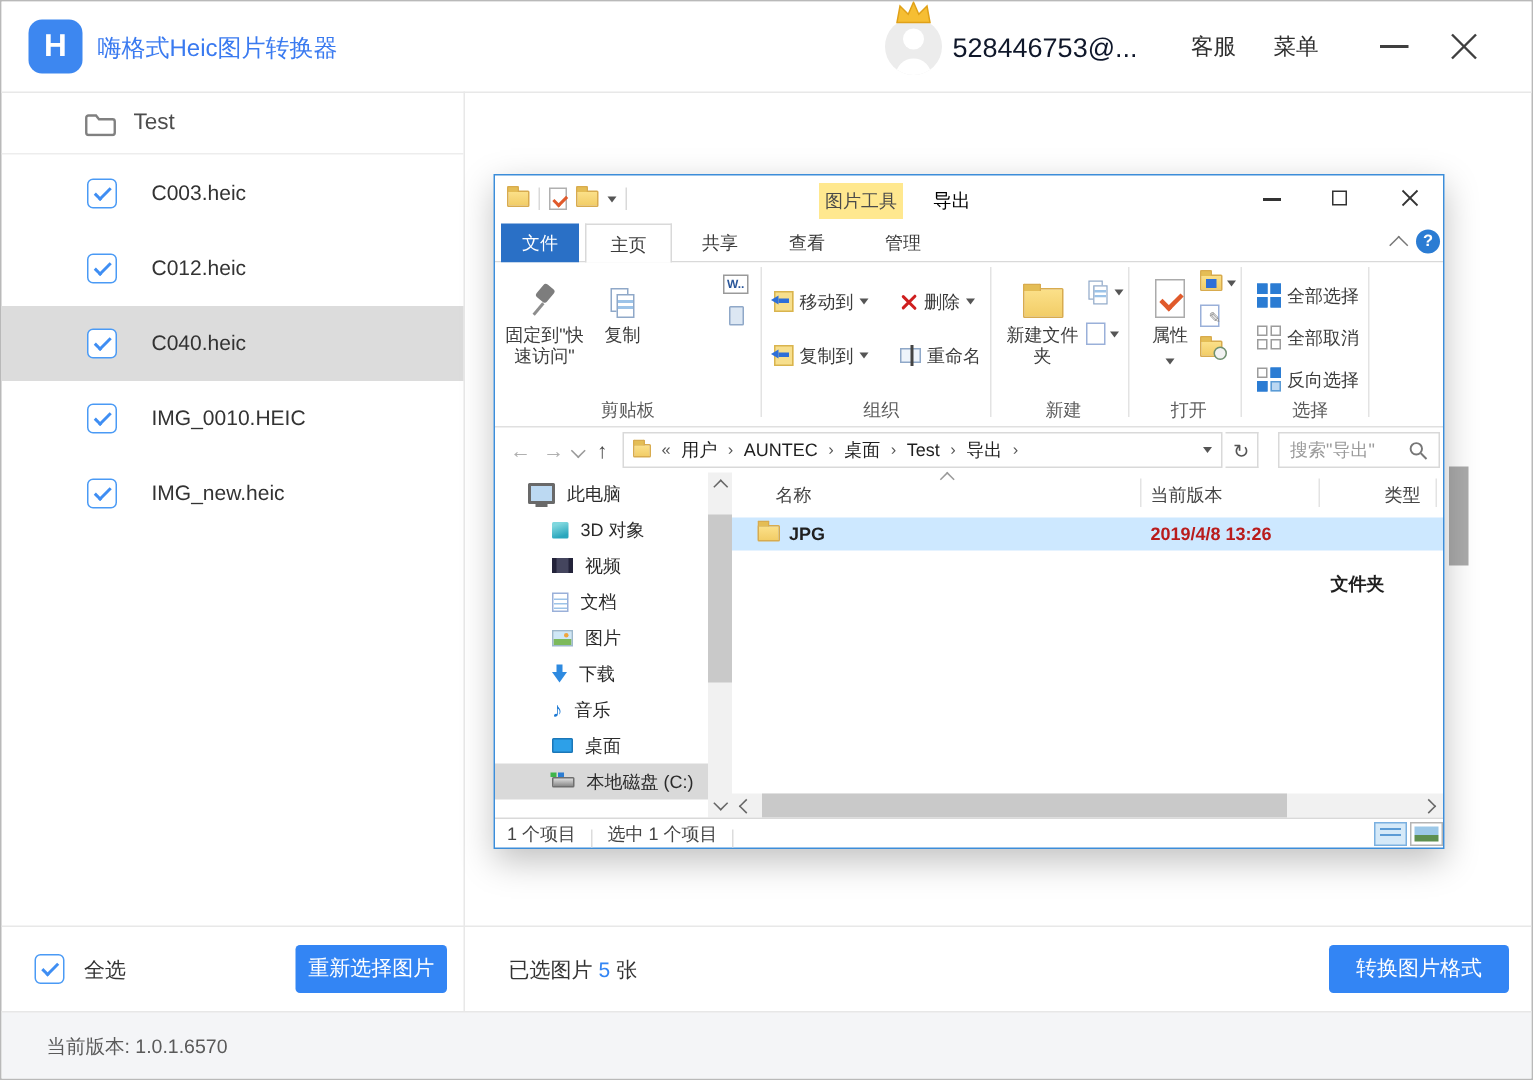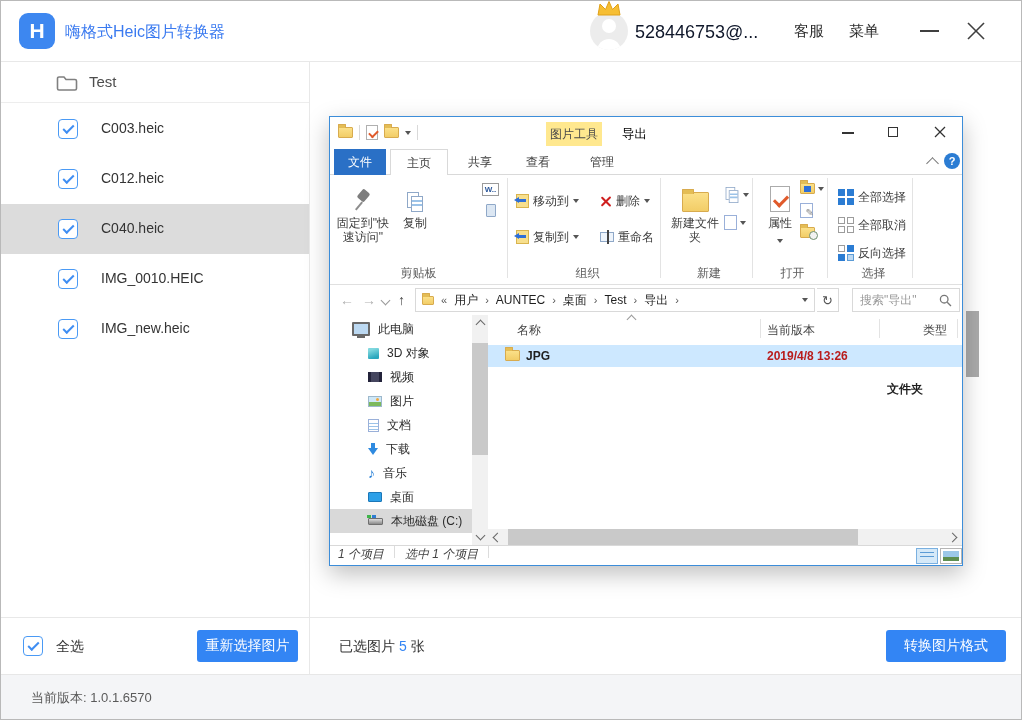--- a/index.html
+++ b/index.html
@@ -175,21 +175,21 @@
   .sort-caret{position:absolute;left:140px;top:-1px;width:6px;height:6px;border-left:1.5px solid #9a9a9a;border-top:1.5px solid #9a9a9a;transform:rotate(45deg);}
   .frow{position:absolute;left:0;right:0;top:30px;height:22px;background:#cde8ff;cursor:pointer;font-weight:bold;}
   .frow .fold{position:absolute;left:17px;top:5px;}
   .frow-name{position:absolute;left:38px;top:4px;color:#1f1f1f;}
   .frow-date{position:absolute;left:279px;top:4px;color:#b91c1c;}
   .frow-type{position:absolute;left:399px;top:4px;color:#1f1f1f;margin-top:32px;}
   .hscroll{position:absolute;left:158px;right:0;bottom:0;height:16px;background:#f1f1f1;}
   .hthumb{position:absolute;left:20px;top:0;width:350px;height:16px;background:#c9c9c9;}
   
   .ex-status{position:absolute;left:0;bottom:0;width:100%;height:20px;border-top:1px solid #d9d9d9;box-sizing:border-box;
-             display:flex;align-items:flex-start;gap:10px;padding-left:8px;color:#444;font-style:italic;}
+             display:flex;align-items:flex-end;gap:10px;padding-left:8px;color:#444;}
   .st-sep{width:1px;height:12px;background:#dcdcdc;}
   .view-details{position:absolute;left:586px;top:2px;width:22px;height:16px;background:#d5e9f8;border:1px solid #7ab0e0;box-sizing:border-box;}
   .view-details::after{content:"";position:absolute;left:3px;top:3px;width:14px;height:8px;
       background:repeating-linear-gradient(#5b9bd5 0 1.5px,transparent 1.5px 4px);}
   .view-thumb{position:absolute;left:610px;top:2px;width:22px;height:16px;border:1px solid #b5b5b5;box-sizing:border-box;}
   .view-thumb::after{content:"";position:absolute;left:2px;top:2px;right:2px;bottom:2px;
       background:linear-gradient(180deg,#9cc8e8 55%,#5e8f50 55%);}
 </style>
 </head>
 <body>
@@ -441,26 +441,26 @@
         </div>
       <div class="tree-item child">
           <span class="ti i-3d"></span>
           <span>3D 对象</span>
         </div>
       <div class="tree-item child">
           <span class="ti i-video"></span>
           <span>视频</span>
         </div>
       <div class="tree-item child">
+          <span class="ti i-doc"></span>
+          <span>文档</span>
+        </div>
+      <div class="tree-item child">
           <span class="ti i-pic"></span>
           <span>图片</span>
-        </div>
-      <div class="tree-item child">
-          <span class="ti i-doc"></span>
-          <span>文档</span>
         </div>
       <div class="tree-item child">
           <span class="ti i-down"></span>
           <span>下载</span>
         </div>
       <div class="tree-item child">
           <span class="ti i-music">♪</span>
           <span>音乐</span>
         </div>
       <div class="tree-item child">

